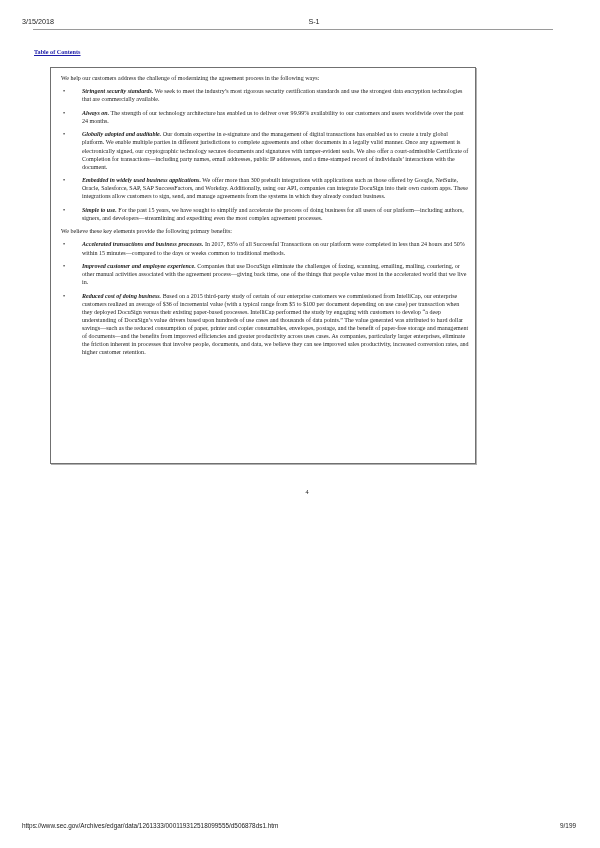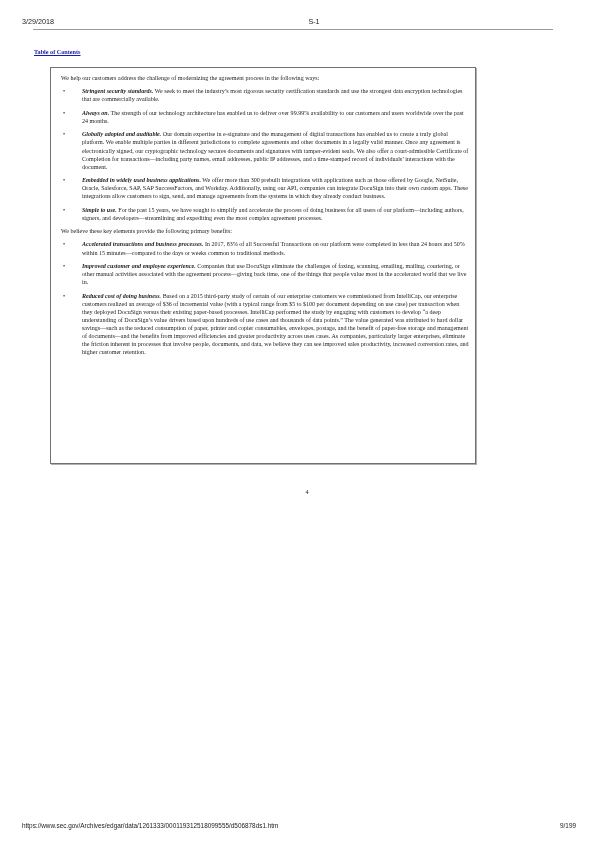--- a/index.html
+++ b/index.html
@@ -24,21 +24,21 @@
                font-family: "Liberation Serif", serif; font-size: 6.3px; color: #222; }
     .footer { position: absolute; top: 822px; left: 22px; right: 22px; height: 12px;
               font-family: "Liberation Sans", sans-serif; font-size: 6.4px; color: #222; }
     .footer .url { position: absolute; left: 0; top: 0; }
     .footer .pg { position: absolute; right: 2px; top: 0; }
   </style>
 </head>
 <body>
 
 <div class="hdr">
-  <span class="date">3/29/2018</span>
+  <span class="date">3/15/2018</span>
   <span class="title">S-1</span>
 </div>
 <div class="rule"></div>
 
 <a class="toc">Table of Contents</a>
 
 <div class="box"></div>
 
 <div class="content">
   <p>We help our customers address the challenge of modernizing the agreement process in the following ways:</p>

